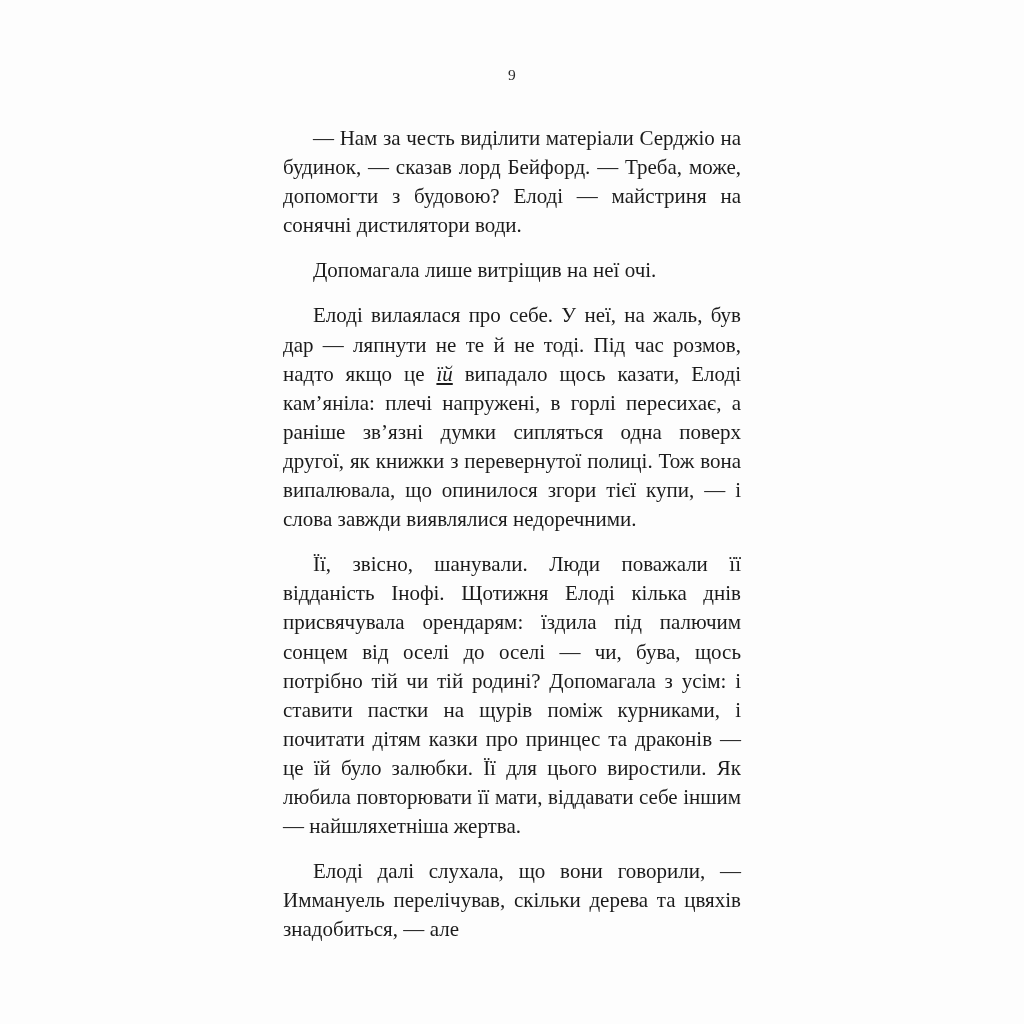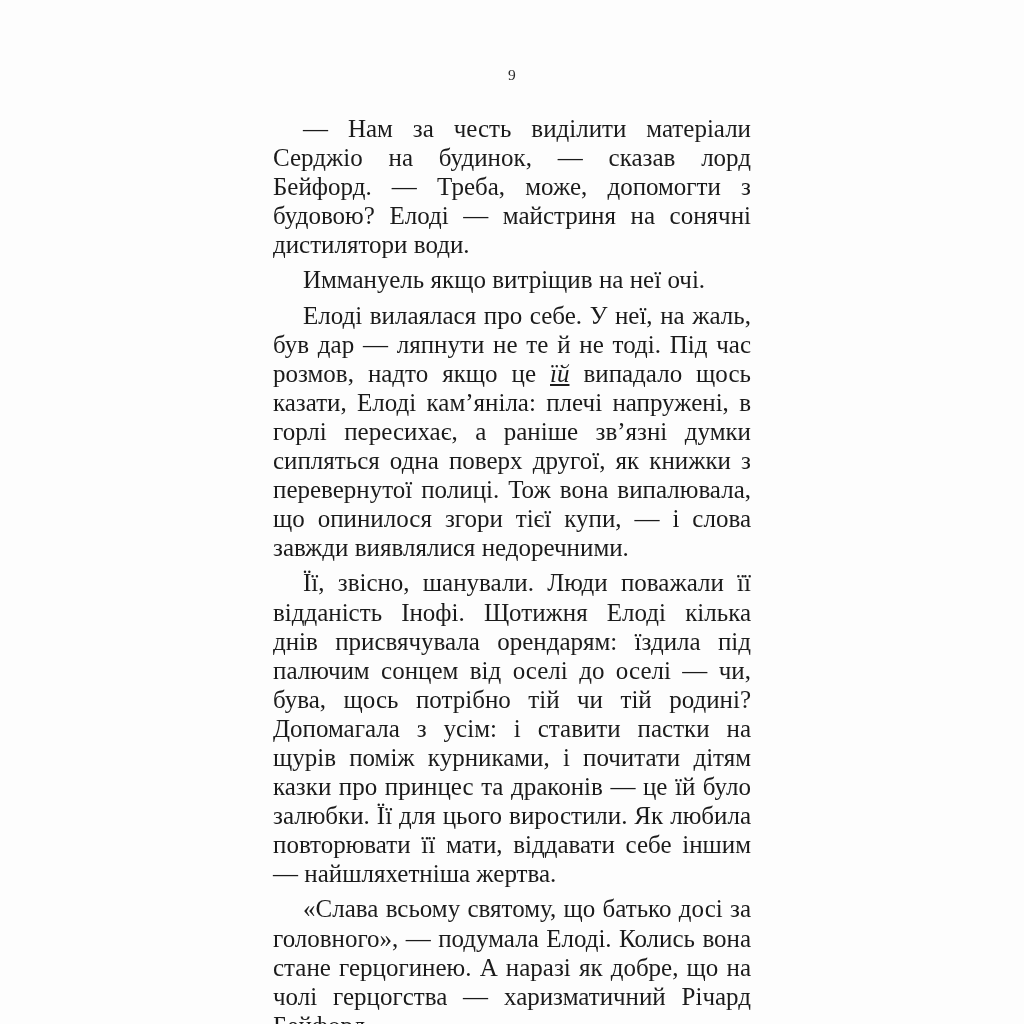--- a/index.html
+++ b/index.html
@@ -31,22 +31,22 @@
     color: #2a2a2a;
     letter-spacing: 0.2px;
   }
   .text-block {
     position: absolute;
     top: 108px;
     left: 267px;
     width: 490px;
   }
   p.para {
-    margin: 6px;
-    font-size: 25px;
+    margin: 16px;
+    font-size: 21px;
     line-height: 29.1px;
     text-align: justify;
     text-align-last: left;
     text-indent: 30px;
     hyphens: manual;
     word-spacing: 0.1px;
     color: #1b1b1b;
   }
   em.it {
     font-style: italic;
@@ -58,25 +58,24 @@
 
 <div class="page">
 
   <div class="folio">9</div>
 
   <div class="text-block">
 
     <p class="para">— Нам за честь виділити матеріали Серджіо на будинок, — сказав лорд Бейфорд. — Треба, може, допомогти з будовою? Елоді — майстриня на сонячні дистилятори води.</p>
 
 
-    <p class="para">Иммануель якщо витріщив на неї очі.</p>
+    <p class="para">Допомагала лише витріщив на неї очі.</p>
 
     <p class="para"><span>Елоді вилаялася про себе. У неї, на жаль, був дар — ляпнути не те й не тоді. Під час розмов, надто якщо це </span><em class="it">їй</em><span> випадало щось казати, Елоді кам’яніла: плечі напружені, в горлі пересихає, а раніше зв’язні думки сипляться одна поверх другої, як книжки з перевернутої полиці. Тож вона випалювала, що опинилося згори тієї купи, — і слова завжди виявлялися недоречними.</span></p>
 
     <p class="para">Її, звісно, шанували. Люди поважали її відданість Інофі. Щотижня Елоді кілька днів присвячувала орендарям: їздила під палючим сонцем від оселі до оселі — чи, бува, щось потрібно тій чи тій родині? Допомагала з усім: і ставити пастки на щурів поміж курниками, і почитати дітям казки про принцес та драконів — це їй було залюбки. Її для цього виростили. Як любила повторювати її мати, віддавати себе іншим — найшляхетніша жертва.</p>
 
 
-    <p class="para">«Слава всьому святому, що батько досі за головного», — подумала Елоді. Колись вона стане герцогинею. А наразі як добре, що на чолі герцогства — харизматичний Річард Бейфорд.</p>
 
     <p class="para">Елоді далі слухала, що вони говорили, — Иммануель перелічував, скільки дерева та цвяхів знадобиться, — але</p>
 
   </div>
 </div>
 
 </body></html>

